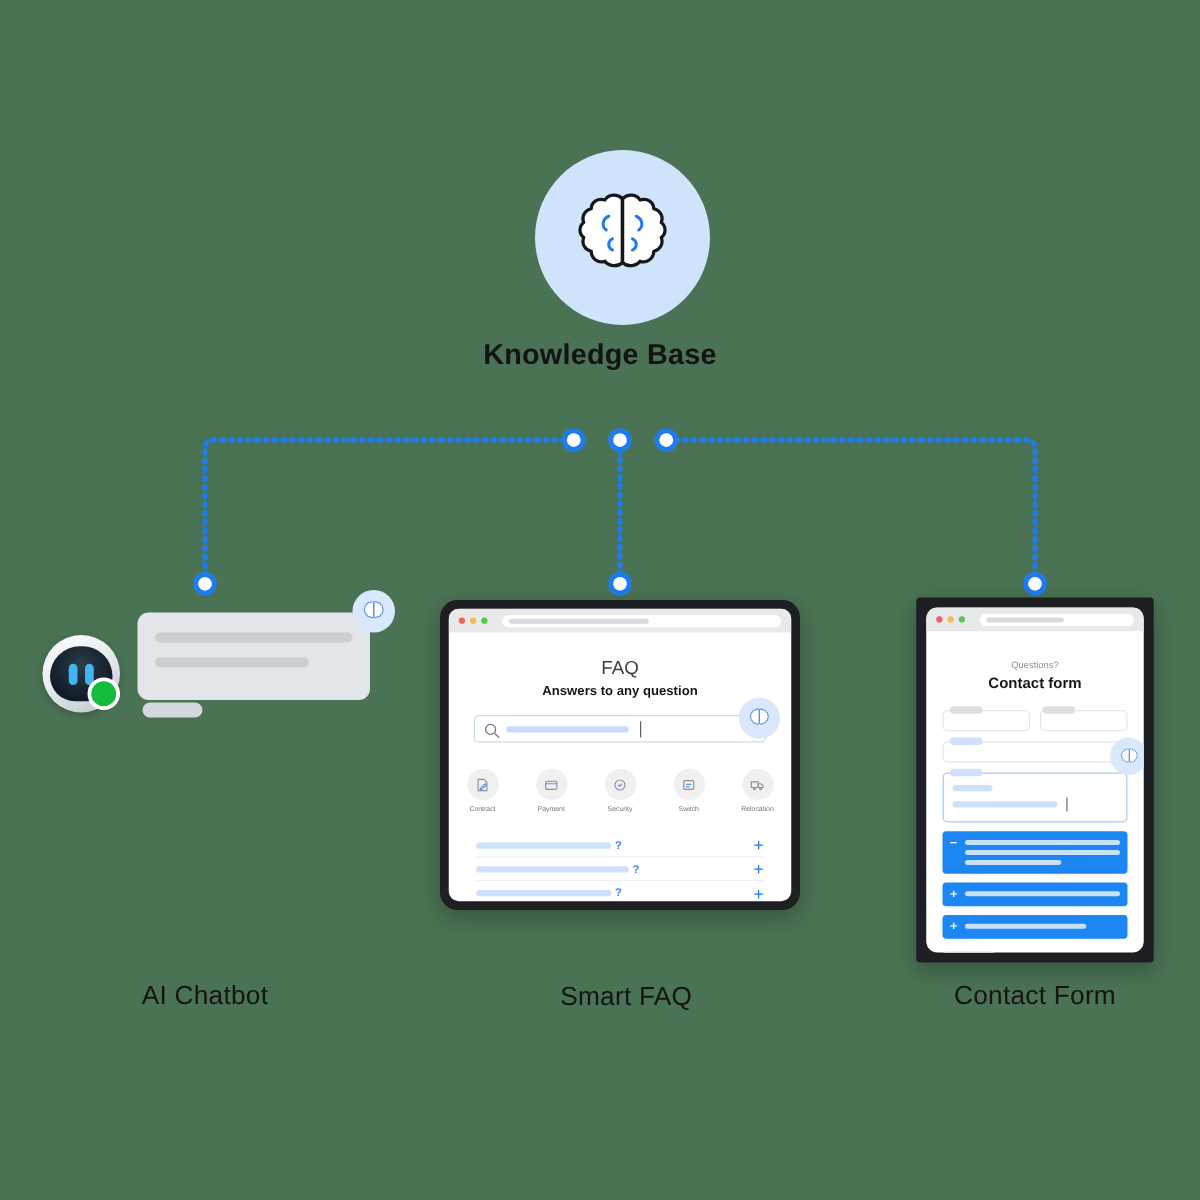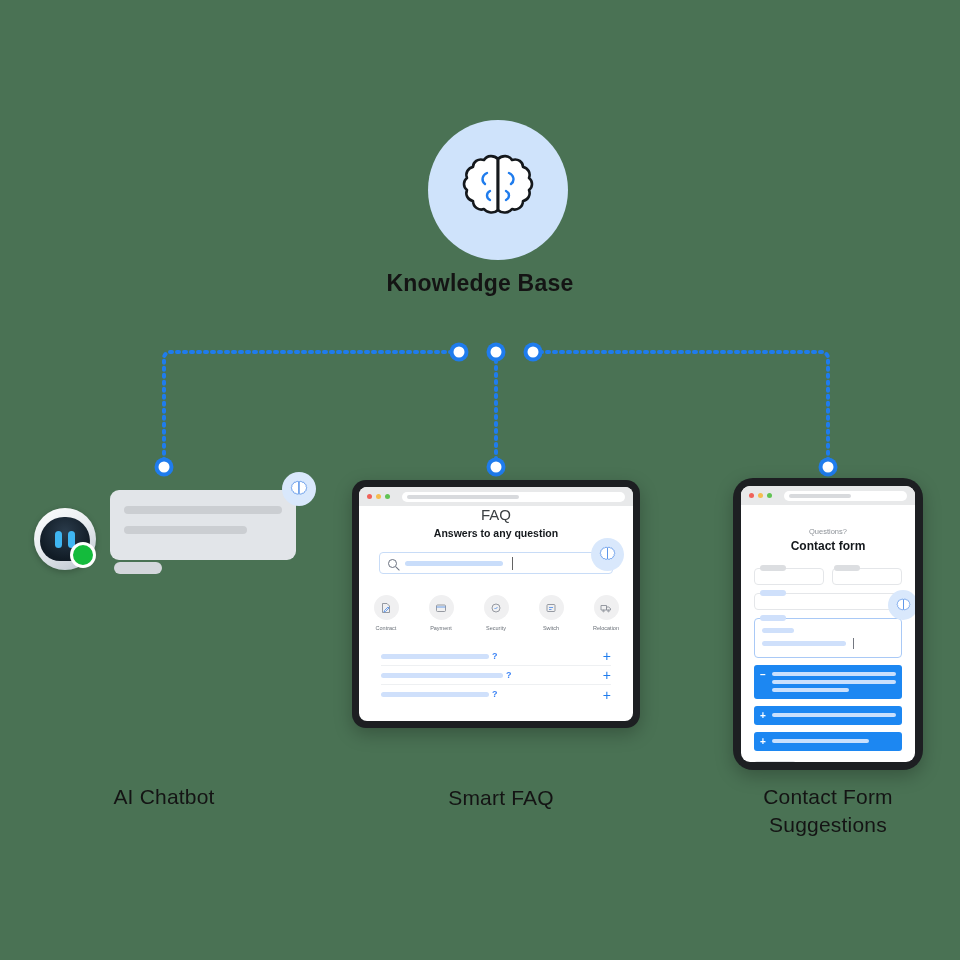--- a/index.html
+++ b/index.html
@@ -85,21 +85,21 @@
     display: flex; align-items: center; padding: 0 8px; gap: 4px;
   }
   .dot { width: 5px; height: 5px; border-radius: 50%; }
   .dot.r { background: #f0625a; } .dot.y { background: #f5bd4f; } .dot.g { background: #61c354; }
   .urlbar { flex: 1; height: 10px; border-radius: 5px; background: #ffffff; margin-left: 8px; }
   .urlbar i { display: block; height: 4px; width: 50%; margin: 3px 0 0 5px; border-radius: 2px; background: #d8dadd; }
 
   
   #faq-device { left: 352px; top: 480px; width: 288px; height: 248px; border-radius: 14px; padding: 7px; }
   #faq-screen { left: 7px; top: 7px; width: 274px; height: 234px; border-radius: 8px; }
-  #faq-title { text-align: center; font-size: 15px; color: #3c4043; margin-top: 0; font-weight: 400; }
+  #faq-title { text-align: center; font-size: 15px; color: #3c4043; margin-top: 20px; font-weight: 400; }
   #faq-sub { text-align: center; font-size: 10.5px; font-weight: 700; color: #14181c; margin-top: 4px; }
   #faq-searchwrap { position: relative; margin: 13px 20px 0 20px; }
   #faq-search {
     height: 22px; border: 1px solid #c8dcf7; border-radius: 4px;
     background: #fff; display: flex; align-items: center; padding: 0 8px;
   }
   .mag { width: 9px; height: 9px; border: 1.4px solid #6b7280; border-radius: 50%; position: relative; flex: 0 0 auto; }
   .mag::after { content:""; position:absolute; right:-4px; bottom:-3px; width:5px; height:1.4px; background:#6b7280; transform: rotate(45deg); }
   #faq-fill { height: 5px; width: 98px; border-radius: 3px; background: #c9ddfa; margin-left: 8px; }
   #faq-caret { width: 1px; height: 13px; background: #636363; margin-left: 9px; }
@@ -114,21 +114,21 @@
   #faq-list { margin: 16px 22px 0 22px; }
   .faq-row {
     display: flex; align-items: center; height: 19px;
     border-bottom: 1px solid #eef0f2;
   }
   .faq-q { height: 5px; border-radius: 3px; background: #cfe0fb; }
   .faq-qm { font-size: 9px; color: #3d84f5; margin-left: 3px; line-height: 1; font-weight: 600; }
   .faq-plus { margin-left: auto; color: #1f7ced; font-size: 14px; line-height: 1; font-weight: 300; }
 
   
-  #tab-device { left: 733px; top: 478px; width: 190px; height: 292px; border-radius: 20px; padding: 8px; }
+  #tab-device { left: 733px; top: 478px; width: 190px; height: 292px; border-radius: 3px; padding: 8px; }
   #tab-screen { left: 8px; top: 8px; width: 174px; height: 276px; border-radius: 9px; }
   #tab-ques { text-align: center; font-size: 7.5px; color: #8d9298; margin-top: 22px; }
   #tab-title { text-align: center; font-size: 12px; font-weight: 700; color: #14181c; margin-top: 3px; }
   #tab-body { position: relative; margin: 15px 13px 0 13px; }
   .tf { border: 1px solid #e4e6e9; border-radius: 4px; height: 17px; background:#fff; }
   .tf-row { display: flex; gap: 8px; margin-bottom: 8px; }
   .tf-row .tf { flex: 1; }
   .tf-tag { position: absolute; height: 6px; border-radius: 3px; }
   .tag-grey { background: #dcdee1; }
   .tag-blue { background: #cfe0fb; }
@@ -383,16 +383,15 @@
             <span class="sug-line" style="display:block;width:78%"></span>
           </span>
         </div>
 
         <div id="tab-submit"></div>
       </div>
     </div>
   </div>
   <div class="caption" id="cap-contact">
     <div>Contact Form</div>
-    <div>Suggestions</div>
   </div>
 
 </div>
 
 </body></html>

